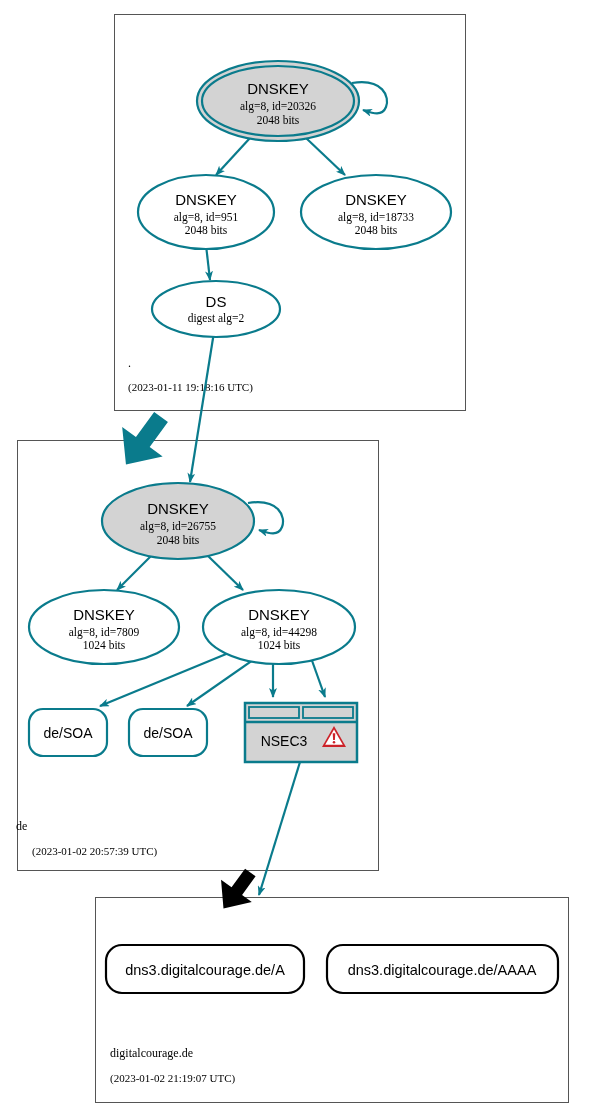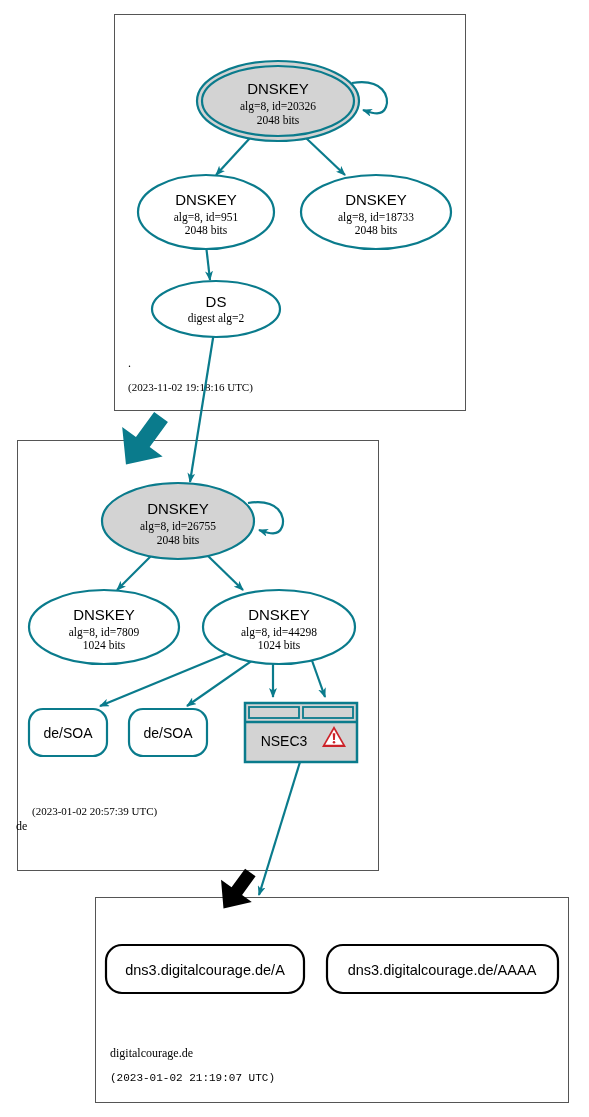--- a/index.html
+++ b/index.html
@@ -49,27 +49,27 @@
   }
 </style>
 </head>
 <body>
 
 <div class="zone-box" style="left:114px; top:14px; width:352px; height:397px;"></div>
 <div class="zone-box" style="left:17px; top:440px; width:362px; height:431px;"></div>
 <div class="zone-box" style="left:95px; top:897px; width:474px; height:206px;"></div>
 
 <div class="zone-label zone-name" style="left:128px; top:356px;">.</div>
-<div class="zone-label zone-time" style="left:128px; top:381px;">(2023-11-02 19:18:16 UTC)</div>
+<div class="zone-label zone-time" style="left:128px; top:381px;">(2023-01-11 19:18:16 UTC)</div>
 
 <div class="zone-label zone-name" style="left:16px; top:819px;">de</div>
-<div class="zone-label zone-time" style="left:32px; top:805px;">(2023-01-02 20:57:39 UTC)</div>
+<div class="zone-label zone-time" style="left:32px; top:845px;">(2023-01-02 20:57:39 UTC)</div>
 
 <div class="zone-label zone-name" style="left:110px; top:1046px;">digitalcourage.de</div>
-<div class="zone-label zone-time" style="left:110px; top:1072px;font-family:Liberation Mono, monospace;">(2023-01-02 21:19:07 UTC)</div>
+<div class="zone-label zone-time" style="left:110px; top:1072px;">(2023-01-02 21:19:07 UTC)</div>
 
 <svg id="canvas" viewBox="0 0 589 1117" xmlns="http://www.w3.org/2000/svg">
   <defs>
     <marker id="ah-teal" markerWidth="10" markerHeight="8" refX="9" refY="4" orient="auto" markerUnits="userSpaceOnUse">
       <path d="M0,0 L10,4 L0,8 L2.6,4 Z" fill="#0a7b8c"></path>
     </marker>
     <marker id="ah-teal-sm" markerWidth="9" markerHeight="7" refX="8.4" refY="3.5" orient="auto" markerUnits="userSpaceOnUse">
       <path d="M0,0 L9,3.5 L0,7 L2.3,3.5 Z" fill="#0a7b8c"></path>
     </marker>
   </defs>

